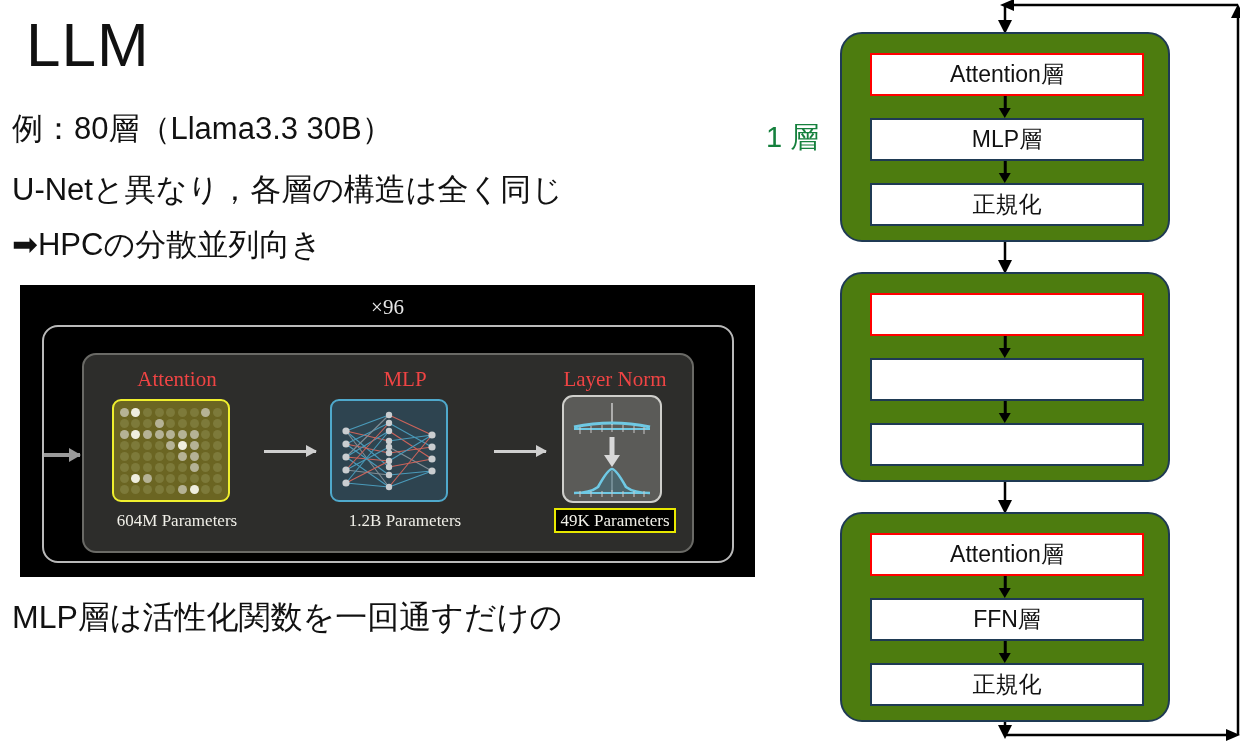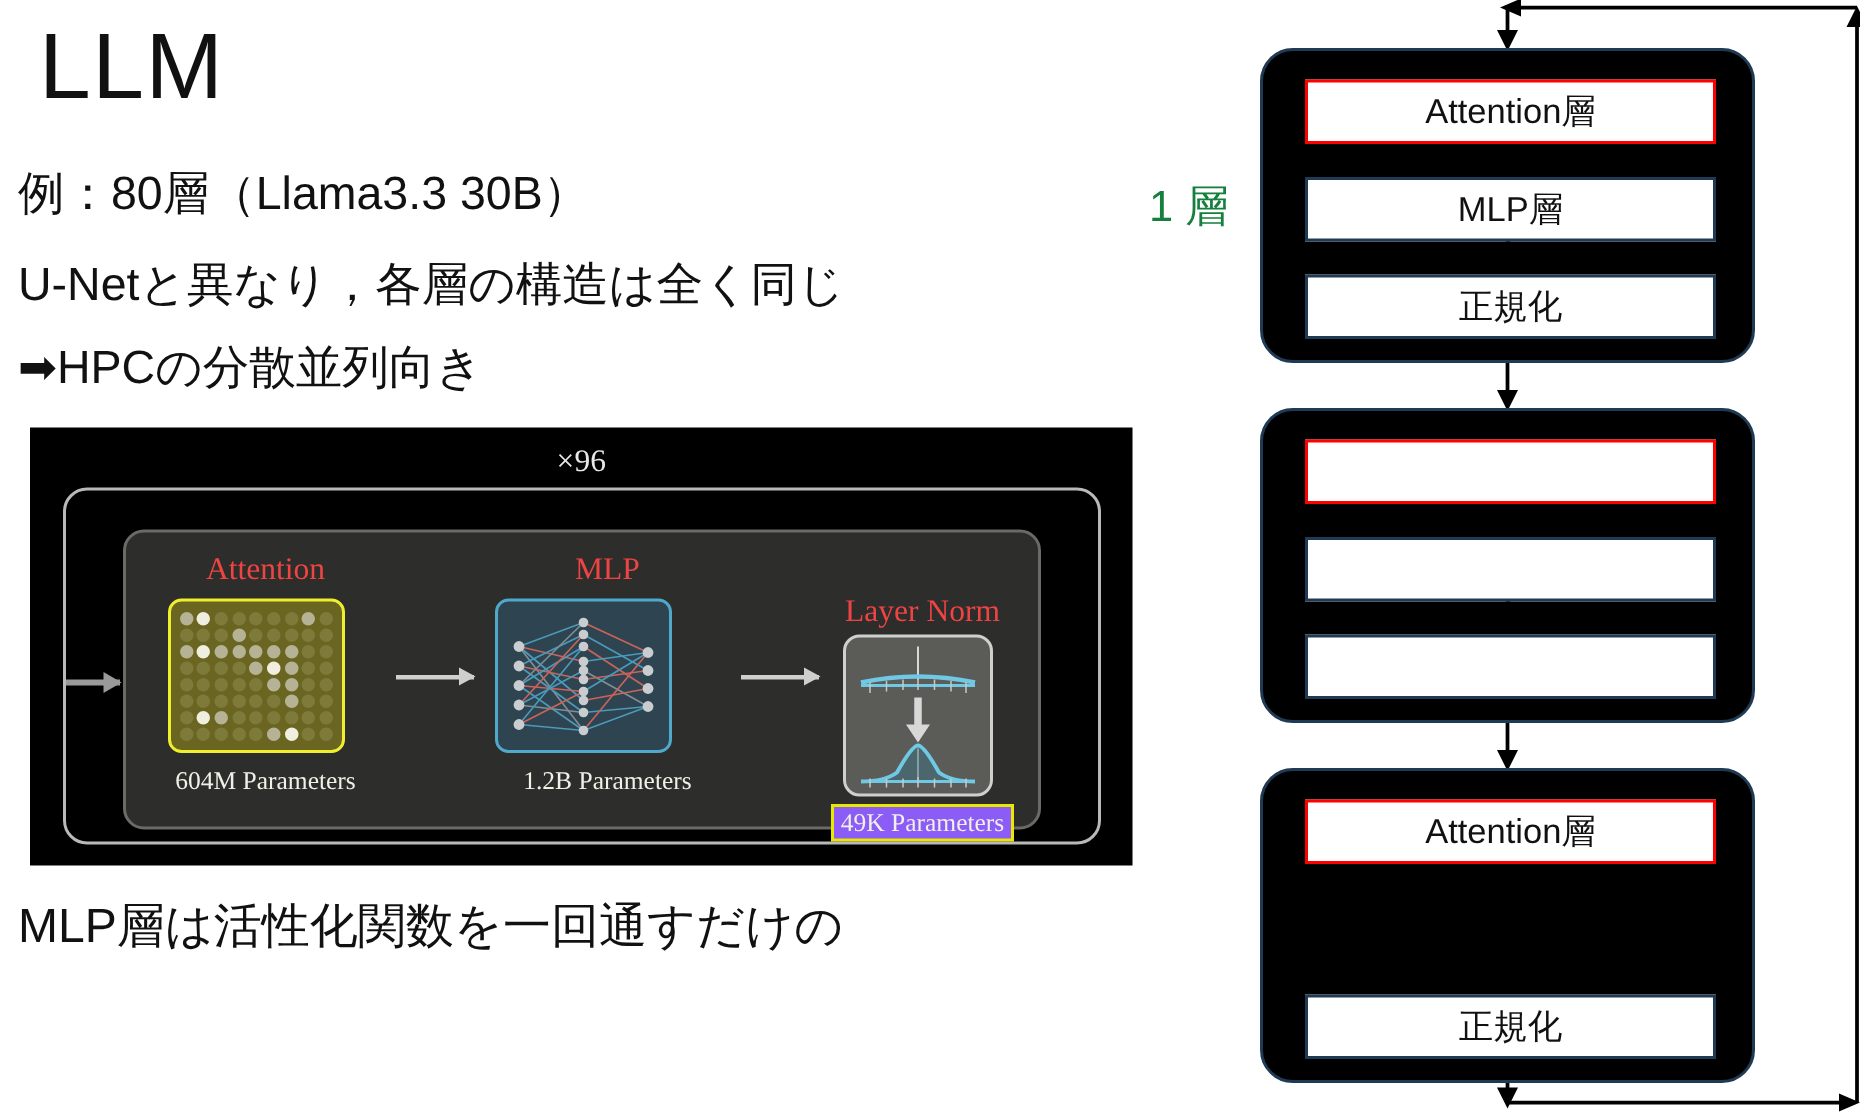--- a/index.html
+++ b/index.html
@@ -63,21 +63,21 @@
     text-align: center;
   }
   .fig-col-caption {
     position: absolute; top: 156px;
     color: #f0efe8; font-size: 17px;
     font-family: Liberation Serif, serif;
     text-align: center;
   }
   .cap-hl {
     border: 2px solid #e8e800; padding: 1px 4px;
-    background: #8b5cf6;
+    background: #000000;
   }
   
   .att-panel {
     position: absolute; left: 10px; top: 44px;
     width: 118px; height: 103px;
     background: #6b6522;
     border: 2px solid #efef2e;
     border-radius: 9px;
   }
   .att-grid {
@@ -124,21 +124,21 @@
     border-top: 7px solid transparent;
     border-bottom: 7px solid transparent;
   }
 
   
   .diagram { position: absolute; left: 760px; top: 0; width: 480px; height: 745px; }
   .block {
     position: absolute; left: 80px; width: 330px;
     border: 2.5px solid #1f3a54;
     border-radius: 22px;
-    background: #000000;
+    background: #4d7c0f;
   }
   .blk1 { top: 32px; height: 210px; }
   .blk2 { top: 272px; height: 210px; }
   .blk3 { top: 512px; height: 210px; }
   .inner-box {
     position: absolute; left: 28px; width: 274px; height: 43px;
     border: 2.5px solid #1f3a54;
     background: #ffffff;
     display: flex; align-items: center; justify-content: center;
     font-size: 23px; color: #111111;
@@ -323,21 +323,21 @@
               <circle cx="100" cy="58" r="3.6"></circle>
                 <circle cx="100" cy="70" r="3.6"></circle>
             </g>
           </svg>
         </div>
         <div class="fig-col-caption" style="left:0;width:150px;">1.2B Parameters</div>
       </div>
 
       <div class="fig-arrow" style="left:410px;width:52px;"></div>
 
-      <div style="position:absolute;left:466px;top:0;width:130px;height:100%;margin-top:28px;">
+      <div style="position:absolute;left:466px;top:0;width:130px;height:100%;">
         <div class="fig-col-title" style="left:0;width:130px;">Layer Norm</div>
         <div class="ln-panel">
           <svg width="96" height="104" viewBox="0 0 96 104">
             <line x1="48" y1="6" x2="48" y2="28" stroke="#e6e6e6" stroke-width="1.2"></line>
             <path d="M10,30 Q48,22 86,30" stroke="#6fc9e4" stroke-width="3" fill="none"></path>
             <line x1="10" y1="32" x2="86" y2="32" stroke="#6fc9e4" stroke-width="2"></line>
             <g stroke="#c8c8c8" stroke-width="1">
               <line x1="16" y1="30" x2="16" y2="37"></line>
                 <line x1="27" y1="29" x2="27" y2="36"></line>
               <line x1="38" y1="28" x2="38" y2="35"></line>
@@ -413,18 +413,19 @@
       <div class="inner-box ib1 red"></div>
       <div class="v-arrow" style="top:62px;height:13px;"></div>
       <div class="inner-box ib2"></div>
       <div class="v-arrow" style="top:127px;height:13px;"></div>
       <div class="inner-box ib3"></div>
     </div>
 
     <div class="block blk3">
       <div class="inner-box ib1 red">Attention層</div>
       <div class="v-arrow" style="top:62px;height:13px;"></div>
+      <div class="inner-box ib2">FFN層</div>
       <div class="v-arrow" style="top:127px;height:13px;"></div>
       <div class="inner-box ib3">正規化</div>
     </div>
 
   </div>
 </div>
 
 </body></html>

